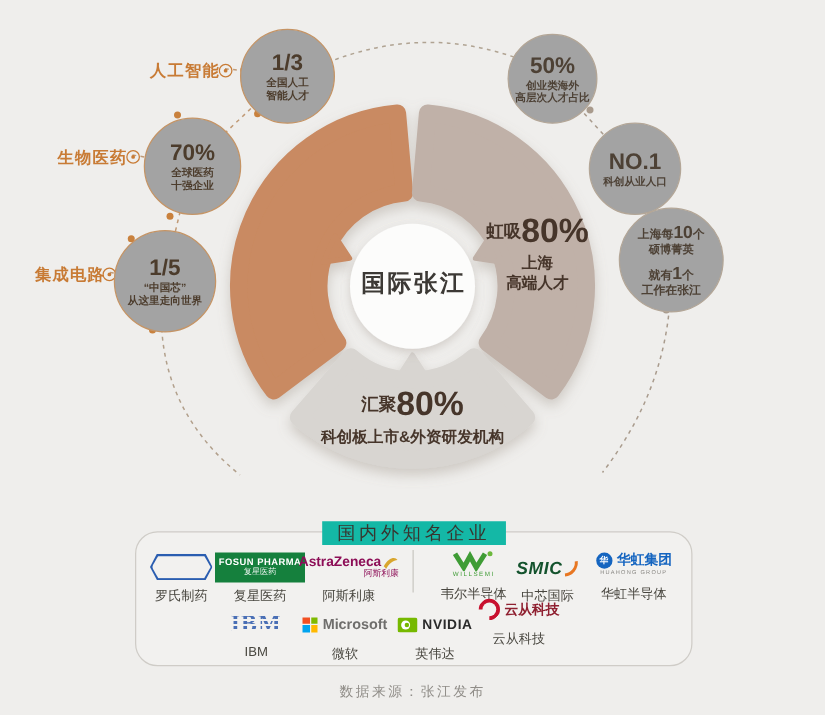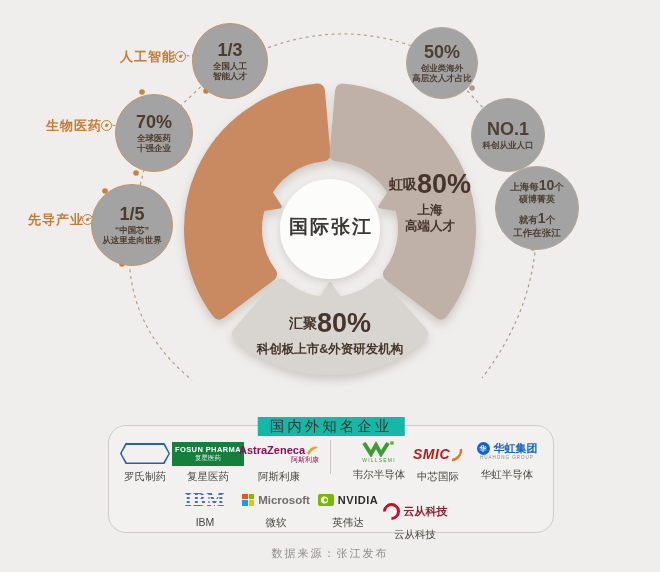--- a/index.html
+++ b/index.html
@@ -52,21 +52,21 @@
   .fosun{width:72px;height:24px;background:#15803d;color:#fff;display:flex;flex-direction:column;
          align-items:center;justify-content:center;line-height:1.2;}
   .fosun .f1{font-size:7.5px;font-weight:700;letter-spacing:.4px;}
   .fosun .f2{font-size:6.5px;opacity:.92;}
   .az{display:flex;flex-direction:column;align-items:flex-start;line-height:1.1;}
   .az .a1{font-size:11px;font-weight:700;color:#8d0e57;display:flex;align-items:flex-start;gap:1px;}
   .az .a2{font-size:7px;color:#8d0e57;align-self:flex-end;}
   .will{display:flex;flex-direction:column;align-items:center;line-height:1;}
   .will .w2{font-size:5px;letter-spacing:1.2px;color:#3f9c35;margin-top:1px;}
   .smic{display:flex;align-items:flex-end;}
-  .smic .s1{font:800 italic 14px "Liberation Sans",sans-serif;color:#b91c1c;letter-spacing:.5px;}
+  .smic .s1{font:800 italic 14px "Liberation Sans",sans-serif;color:#14532d;letter-spacing:.5px;}
   .hua{display:flex;flex-direction:column;align-items:center;line-height:1.1;}
   .hua .h1{display:flex;align-items:center;gap:4px;font-size:11px;font-weight:800;color:#1565c0;}
   .hua .hico{width:13px;height:13px;border-radius:50%;background:#1565c0;color:#fff;font-size:7px;
              display:flex;align-items:center;justify-content:center;}
   .hua .h2{font-size:4.5px;letter-spacing:1px;color:#8a8884;margin-top:1px;}
   .ibm{position:relative;font:900 19px "Liberation Serif","DejaVu Serif",serif;color:#4a6fb5;letter-spacing:1px;}
   .ibm::after{content:"";position:absolute;inset:0;
        background:repeating-linear-gradient(to bottom,transparent 0 2.2px,#f2f1ef 2.2px 4px);}
   .ms{display:flex;gap:4px;}
   .ms-grid{display:grid;grid-template-columns:5.5px 5.5px;grid-template-rows:5.5px 5.5px;gap:1px;}
@@ -140,21 +140,21 @@
     <div class="sub">上海</div>
     <div class="sub">高端人才</div>
   </div>
   <div class="seg-text" style="left:330px;top:332px">
     <div><span class="pre">汇聚</span><span class="val">80%</span></div>
     <div class="sub">科创板上市&amp;外资研发机构</div>
   </div>
 
   <div class="cat" style="left:120px;top:48px">人工智能</div>
   <div class="cat" style="left:46px;top:117px">生物医药</div>
-  <div class="cat" style="left:28px;top:211px">先导产业</div>
+  <div class="cat" style="left:28px;top:211px">集成电路</div>
   <span class="ring" style="left:175px;top:51px"></span>
   <span class="ring" style="left:101px;top:120px"></span>
   <span class="ring" style="left:82px;top:214px"></span>
 
   <div class="sat l" style="left:192px;top:23px;width:74px;height:74px">
     <div class="stat">1/3</div>
     <div class="sub">全国人工</div>
     <div class="sub">智能人才</div>
   </div>
   <div class="sat l" style="left:115px;top:94px;width:76px;height:76px">
@@ -290,21 +290,21 @@
               <rect width="16" height="12" rx="2" fill="#76b900"></rect>
               <circle cx="6.5" cy="6" r="3.6" fill="#fff"></circle>
               <circle cx="7.5" cy="6" r="1.8" fill="#76b900"></circle>
             </svg>
           <span class="n1">NVIDIA</span>
         </div>
       </div>
       <div class="co-label">英伟达</div>
     </div>
 
-    <div class="co" style="left:306px;top:72px">
+    <div class="co" style="left:306px;top:48px">
       <div class="logo">
         <div class="cw">
           <span class="cw-ico"></span>
           <span class="c1">云从科技</span>
         </div>
       </div>
       <div class="co-label">云从科技</div>
     </div>
   </div>
 

